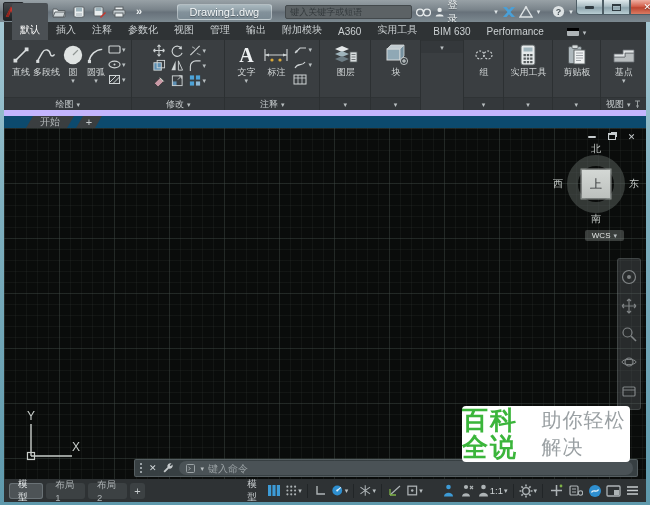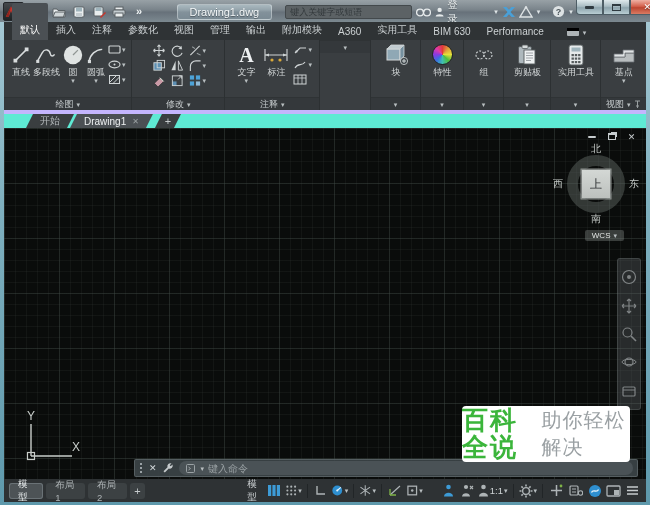--- a/index.html
+++ b/index.html
@@ -57,21 +57,21 @@
 .mini-col{display:flex;flex-direction:column;gap:2px;padding-top:1px}
 .mini{display:flex;align-items:center;gap:1px;height:13px}
 .mod-grid{display:grid;grid-template-columns:repeat(3,auto);gap:2px 4px;padding-top:2px}
 .cell{display:flex;align-items:center;gap:1px}
 .wheel{width:21px;height:21px;border-radius:50%;
   background:conic-gradient(#e03a3a,#e0a13a,#e6e03a,#4fbf3f,#3fbfb0,#3a6fe0,#8a3ae0,#e03aa8,#e03a3a);
   border:1px solid #202325}
 .letterA{font-family:"Liberation Serif","DejaVu Serif",serif;font-size:20px;color:#eef1f2;font-weight:bold;line-height:1}
 .letterA::after{content:"A"}
 
-.ftabs{height:18px;flex:0 0 18px;background:#5eead4;display:flex;align-items:stretch;padding-left:22px;border-top:4px solid #c4b5fd}
+.ftabs{height:18px;flex:0 0 18px;background:#0c4a6e;display:flex;align-items:stretch;padding-left:22px;border-top:6px solid #c4b5fd}
 .ftab{display:flex;align-items:center;gap:6px;padding:0 14px;font-size:10px;color:#b2b7b9;background:#3a3e40;
   clip-path:polygon(7px 0,100% 0,calc(100% - 7px) 100%,0 100%);margin-right:-4px}
 .ftab.active{background:#4b5054;color:#eef1f2;z-index:2}
 .tab-x{font-size:8px;color:#9aa0a2}
 .tab-x::after{content:"✕"}
 .ftab-plus{width:26px;display:flex;align-items:center;justify-content:center;background:#3a3e40;
   clip-path:polygon(7px 0,100% 0,calc(100% - 7px) 100%,0 100%);color:#c6cbcd;font-size:11px;margin-left:6px}
 .ftab-plus::after{content:"+"}
 
 .canvas{flex:1;position:relative;min-height:0;background-color:#0a0c0b;
@@ -448,20 +448,34 @@
             </div>
           </div>
         </div>
         <div class="pfoot">
           <span>注释</span>
           <span class="arr"></span>
         </div>
       </div>
 
       <div class="panel" style="width:52px">
+        <div class="pbody">
+          <div class="tool-v">
+            <span class="ibox">
+                <svg width="24" height="22" viewBox="0 0 24 22">
+              <path d="M8 2 L15 5 L8 8 L1 5 Z" fill="#e3e7e8"></path>
+              <path d="M8 7 L15 10 L8 13 L1 10 Z" fill="#9fb4bc"></path>
+              <path d="M8 12 L15 15 L8 18 L1 15 Z" fill="#6d7d85"></path>
+              <rect x="16" y="8" width="7" height="10" fill="#d9dedf" stroke="#565c5e" stroke-width="0.8"></rect>
+              <path d="M17.5 10.5 H21.5 M17.5 13 H21.5 M17.5 15.5 H21.5" stroke="#565c5e" stroke-width="0.8"></path>
+            </svg>
+              </span>
+            <span>图层</span>
+          </div>
+        </div>
         <div class="pfoot">
           <span class="arr"></span>
         </div>
       </div>
 
       <div class="panel" style="width:50px">
         <div class="pbody">
           <div class="tool-v">
             <span class="ibox">
                 <svg width="24" height="22" viewBox="0 0 24 22">
@@ -474,62 +488,35 @@
               </span>
             <span>块</span>
           </div>
         </div>
         <div class="pfoot">
           <span class="arr"></span>
         </div>
       </div>
 
       <div class="panel" style="width:44px">
-        <div class="pbody">
-          <div class="tool-v">
-            <span class="ibox">
-                <span class="wheel"></span>
-              </span>
-            <span>特性</span>
-          </div>
-        </div>
         <div class="pfoot">
           <span class="arr"></span>
         </div>
       </div>
 
       <div class="panel" style="width:40px">
         <div class="pbody">
           <div class="tool-v">
             <span class="ibox">
                 <svg width="20" height="16" viewBox="0 0 20 16">
               <circle cx="6" cy="8" r="4" fill="none" stroke="#cfd4d5" stroke-width="1.1" stroke-dasharray="2 1.5"></circle>
               <circle cx="14" cy="8" r="4" fill="none" stroke="#cfd4d5" stroke-width="1.1" stroke-dasharray="2 1.5"></circle>
             </svg>
               </span>
             <span>组</span>
-          </div>
-        </div>
-        <div class="pfoot">
-          <span class="arr"></span>
-        </div>
-      </div>
-
-      <div class="panel" style="width:48px">
-        <div class="pbody">
-          <div class="tool-v">
-            <span class="ibox">
-                <svg width="20" height="22" viewBox="0 0 20 22">
-              <rect x="1.5" y="2.5" width="13" height="17" rx="1.5" fill="#aeb8bd" stroke="#565c5e"></rect>
-              <rect x="5" y="1" width="6" height="3.5" rx="1" fill="#d7dcdd" stroke="#565c5e" stroke-width="0.8"></rect>
-              <rect x="7" y="6" width="11" height="14" fill="#eef1f2" stroke="#565c5e" stroke-width="0.9"></rect>
-              <path d="M9 9 H16 M9 11.5 H16 M9 14 H16 M9 16.5 H14" stroke="#8a9196" stroke-width="0.8"></path>
-            </svg>
-              </span>
-            <span>剪贴板</span>
           </div>
         </div>
         <div class="pfoot">
           <span class="arr"></span>
         </div>
       </div>
 
       <div class="panel" style="width:50px">
         <div class="pbody">
           <div class="tool-v">
@@ -551,20 +538,39 @@
             </svg>
               </span>
             <span>实用工具</span>
           </div>
         </div>
         <div class="pfoot">
           <span class="arr"></span>
         </div>
       </div>
 
+      <div class="panel" style="width:48px">
+        <div class="pbody">
+          <div class="tool-v">
+            <span class="ibox">
+                <svg width="20" height="22" viewBox="0 0 20 22">
+              <rect x="1.5" y="2.5" width="13" height="17" rx="1.5" fill="#aeb8bd" stroke="#565c5e"></rect>
+              <rect x="5" y="1" width="6" height="3.5" rx="1" fill="#d7dcdd" stroke="#565c5e" stroke-width="0.8"></rect>
+              <rect x="7" y="6" width="11" height="14" fill="#eef1f2" stroke="#565c5e" stroke-width="0.9"></rect>
+              <path d="M9 9 H16 M9 11.5 H16 M9 14 H16 M9 16.5 H14" stroke="#8a9196" stroke-width="0.8"></path>
+            </svg>
+              </span>
+            <span>剪贴板</span>
+          </div>
+        </div>
+        <div class="pfoot">
+          <span class="arr"></span>
+        </div>
+      </div>
+
       <div class="panel" style="width:46px;border-right:none">
         <div class="pbody">
           <div class="tool-v">
             <span class="ibox">
                 <svg width="24" height="20" viewBox="0 0 24 20">
               <path d="M2 12 L2 17 L22 17 L22 8 L13 8 L13 12 Z" fill="#b9bec0" stroke="#6a7073" stroke-width="0.8"></path>
               <path d="M2 12 L13 12 L13 8 L22 8 L22 5 L11 5 L11 9 L2 9 Z" fill="#dfe3e4" stroke="#6a7073" stroke-width="0.8"></path>
             </svg>
               </span>
             <span>基点</span>
@@ -577,24 +583,20 @@
           <svg width="7" height="8" viewBox="0 0 7 8">
             <path d="M1 1 H6 M3.5 1 V6 M2 6 H5 M3.5 6 V8" stroke="#9aa0a2" stroke-width="1"></path>
           </svg>
         </div>
       </div>
     </div>
 
     <div class="ftabs">
       <div class="ftab">
         <span>开始</span>
-      </div>
-      <div class="ftab active">
-        <span>Drawing1</span>
-        <span class="tab-x"></span>
       </div>
       <div class="ftab-plus"></div>
     </div>
 
     <div class="canvas">
 
       <div class="doc-controls">
         <div class="dc">
             <span class="min-glyph"></span>
           </div>

